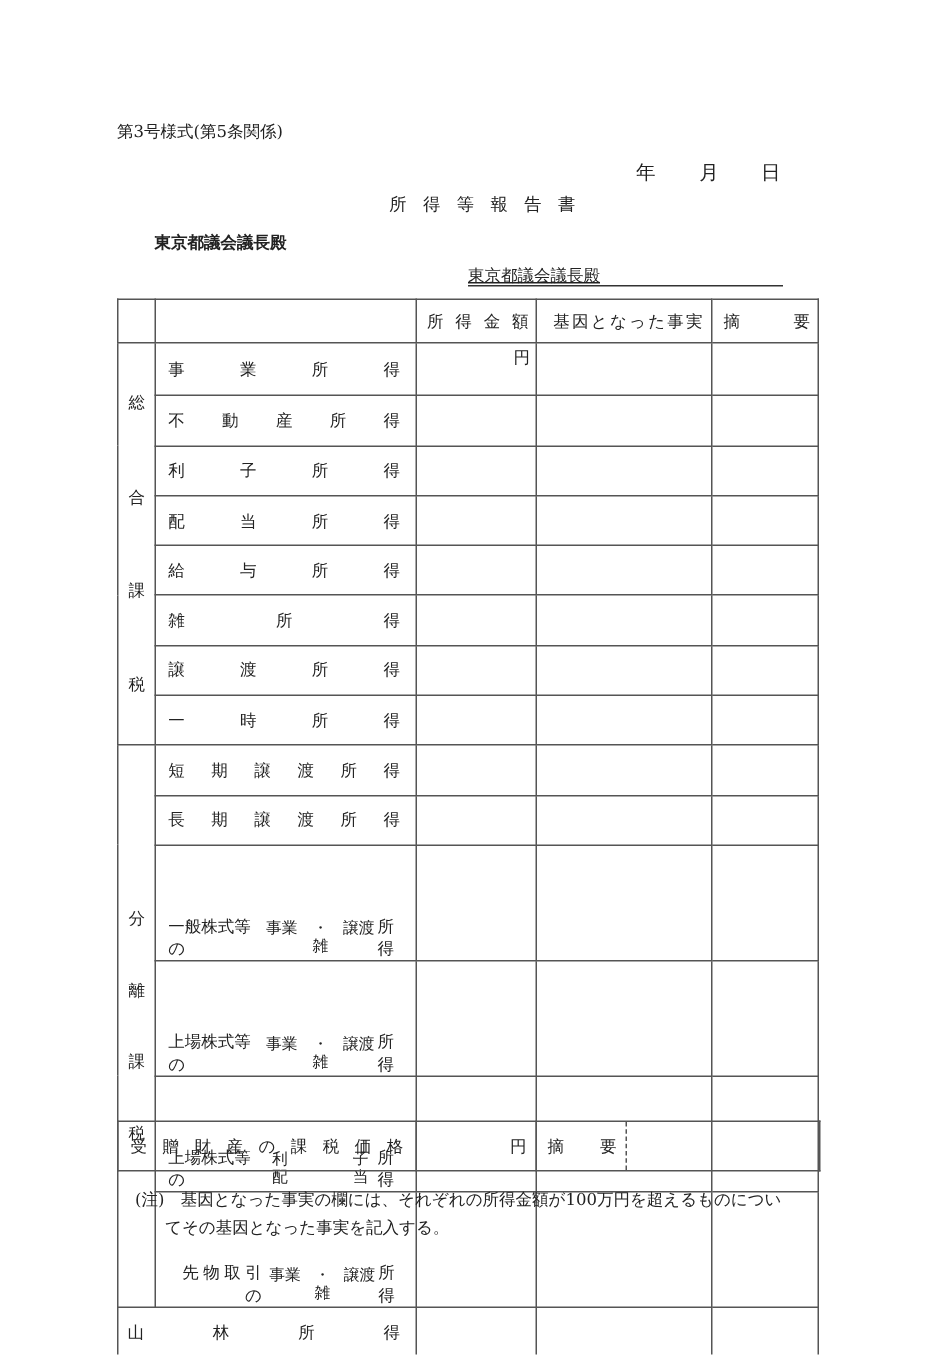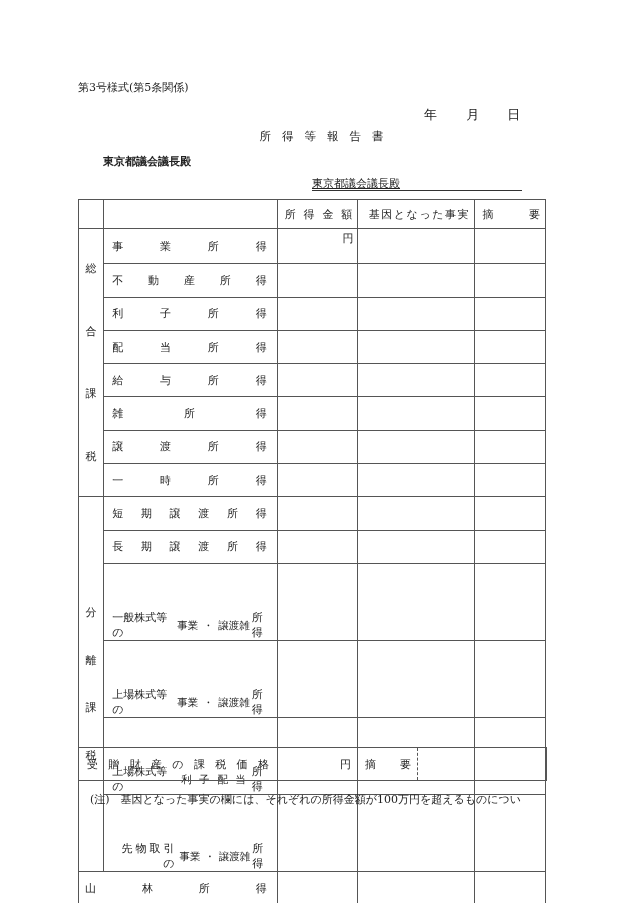--- a/index.html
+++ b/index.html
@@ -26,21 +26,21 @@
 
   .group-cell { text-align: center; vertical-align: middle; }
   .vlabel { display: flex; flex-direction: column; justify-content: space-around; align-items: center; height: 100%; }
   .vlabel span { display: block; }
 
   .spread { display: flex; justify-content: space-between; padding: 0 10px 0 8px; }
   .hdr-spread { display: flex; justify-content: space-between; padding: 0 5px 0 7px; }
   .label-stack { display: flex; align-items: center; padding: 0 4px 0 8px; font-size: 11px; margin-top: 46px; }
   .label-stack .pre { letter-spacing: 0; }
   .label-stack .pre.wide { letter-spacing: 3px; text-align: right; }
-  .label-stack .mid { display: flex; flex-direction: row; align-items: center; line-height: 12px; font-size: 10.5px; margin: 0 2px; width: 76px; }
+  .label-stack .mid { display: flex; flex-direction: column; align-items: center; line-height: 12px; font-size: 10.5px; margin: 0 2px; width: 76px; }
   .label-stack .mid .top { width: 100%; display: flex; justify-content: space-between; }
   .label-stack .suf { margin-left: auto; }
   .yen { text-align: right; vertical-align: top; padding: 2px 4px 0 0; }
 
   #gift-table { left: 78px; top: 747px; width: 468px; }
   #gift-table td { height: 32px; }
   .gift-label { display: flex; justify-content: space-between; padding: 0 8px; }
   .gift-yen { text-align: right; padding-right: 6px; }
   .gift-summary { display: flex; justify-content: space-between; padding: 0 6px 0 7px; border-right: 1px dashed #555; height: 100%; align-items: center; width: 46px; box-sizing: content-box; }
 
@@ -375,13 +375,14 @@
         </div>
         <div style="flex:1;"></div>
       </div>
     </td>
   </tr>
 </tbody>
   </table>
 
 <div class="abs" id="note">
   <span style="display:block;">(注)　基因となった事実の欄には、それぞれの所得金額が100万円を超えるものについ</span>
+  <span class="line2">てその基因となった事実を記入する。</span>
 </div>
 
 </body></html>

